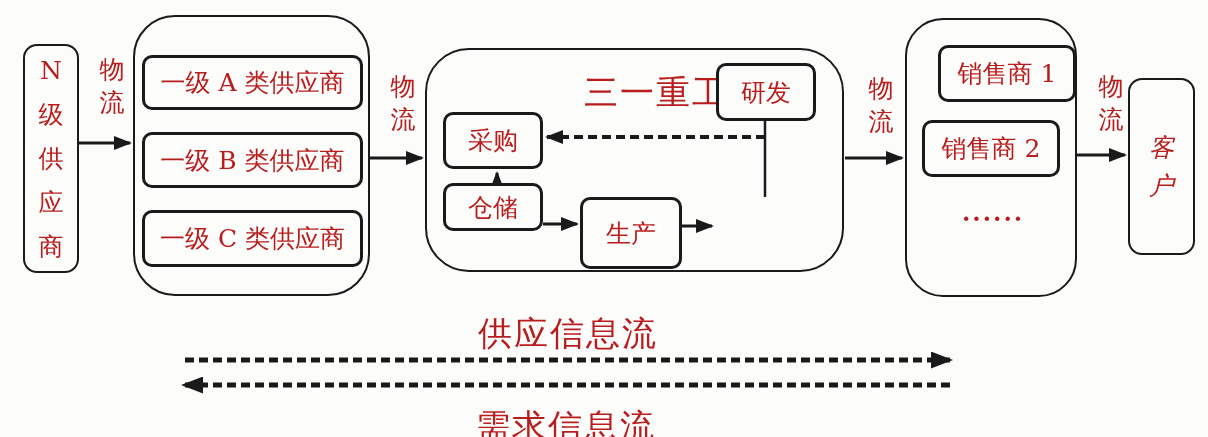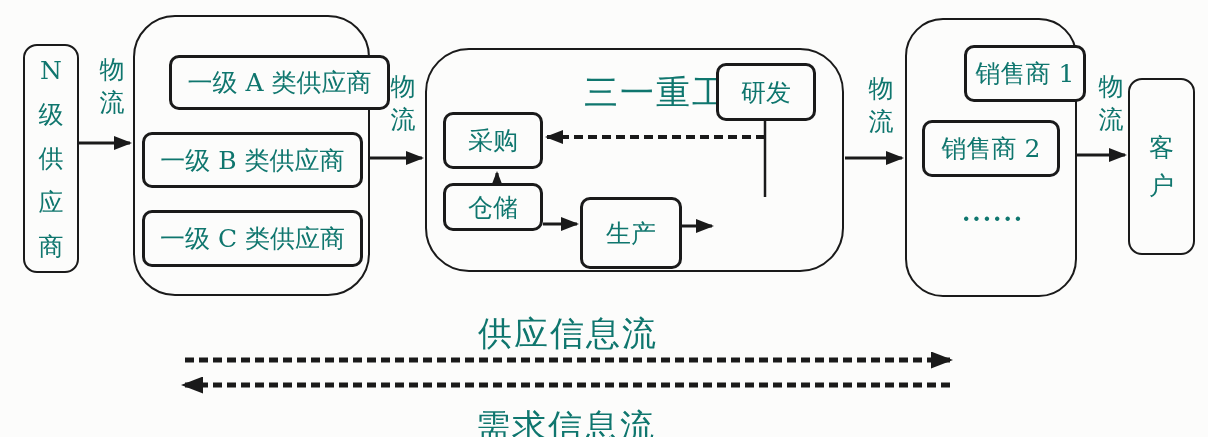--- a/index.html
+++ b/index.html
@@ -5,21 +5,21 @@
   html,body{margin:0;padding:0;}
   body{
     font-family:"DejaVu Serif","Liberation Serif",serif;
     background:#ffffff;
   }
   .stage{
     position:relative;
     width:1208px;height:437px;
     background:#fcfcfb;
     overflow:hidden;
-    color:#0f766e;
+    color:#b91c1c;
   }
   .stage svg{position:absolute;left:0;top:0;}
   .box{
     position:absolute;
     border:3px solid #1a1a1a;
     border-radius:10px;
     background:#fcfcfb;
     display:flex;align-items:center;justify-content:center;
     font-size:25px;
     white-space:nowrap;
@@ -102,36 +102,36 @@
   <div class="vbox" style="left:23px;top:44px;width:56px;height:229px;">
     <div class="vtext">N级供应商</div>
   </div>
 
   <div class="vlabel" style="left:97px;top:53px;">物流</div>
   <div class="vlabel" style="left:388px;top:70px;">物流</div>
   <div class="vlabel" style="left:866px;top:72px;">物流</div>
   <div class="vlabel" style="left:1096px;top:70px;">物流</div>
 
   <div class="group" style="left:133px;top:15px;width:237px;height:281px;border-radius:42px;"></div>
-  <div class="box" style="left:142px;top:55px;width:221px;height:55px;margin-left:27px;">一级 A 类供应商</div>
+  <div class="box" style="left:142px;top:55px;width:221px;height:55px;">一级 A 类供应商</div>
   <div class="box" style="left:142px;top:132px;width:221px;height:56px;">一级 B 类供应商</div>
   <div class="box" style="left:142px;top:210px;width:221px;height:57px;">一级 C 类供应商</div>
 
   <div class="group" style="left:425px;top:48px;width:419px;height:224px;border-radius:44px;"></div>
   <div class="hlabel" style="left:584px;top:70px;">三一重工</div>
   <div class="box" style="left:716px;top:63px;width:100px;height:58px;">研发</div>
   <div class="box" style="left:443px;top:112px;width:100px;height:57px;">采购</div>
   <div class="box" style="left:443px;top:183px;width:100px;height:48px;">仓储</div>
   <div class="box" style="left:580px;top:197px;width:102px;height:72px;">生产</div>
 
   <div class="group" style="left:905px;top:18px;width:172px;height:279px;border-radius:38px;"></div>
-  <div class="box" style="left:964px;top:45px;width:122px;height:57px;">销售商 1</div>
+  <div class="box" style="left:938px;top:45px;width:138px;height:57px;">销售商 1</div>
   <div class="box" style="left:922px;top:120px;width:138px;height:57px;">销售商 2</div>
   <div class="dots" style="left:962px;top:198px;">......</div>
 
   <div class="vbox" style="left:1128px;top:78px;width:67px;height:177px;">
-    <div class="vtext" style="line-height:38px;">客户</div>
+    <div class="vtext" style="line-height:38px;font-style:italic;">客户</div>
   </div>
 
   <div class="hlabel" style="left:478px;top:311px;">供应信息流</div>
   <div class="hlabel" style="left:476px;top:404px;">需求信息流</div>
 
 </div>
 
 </body></html>

